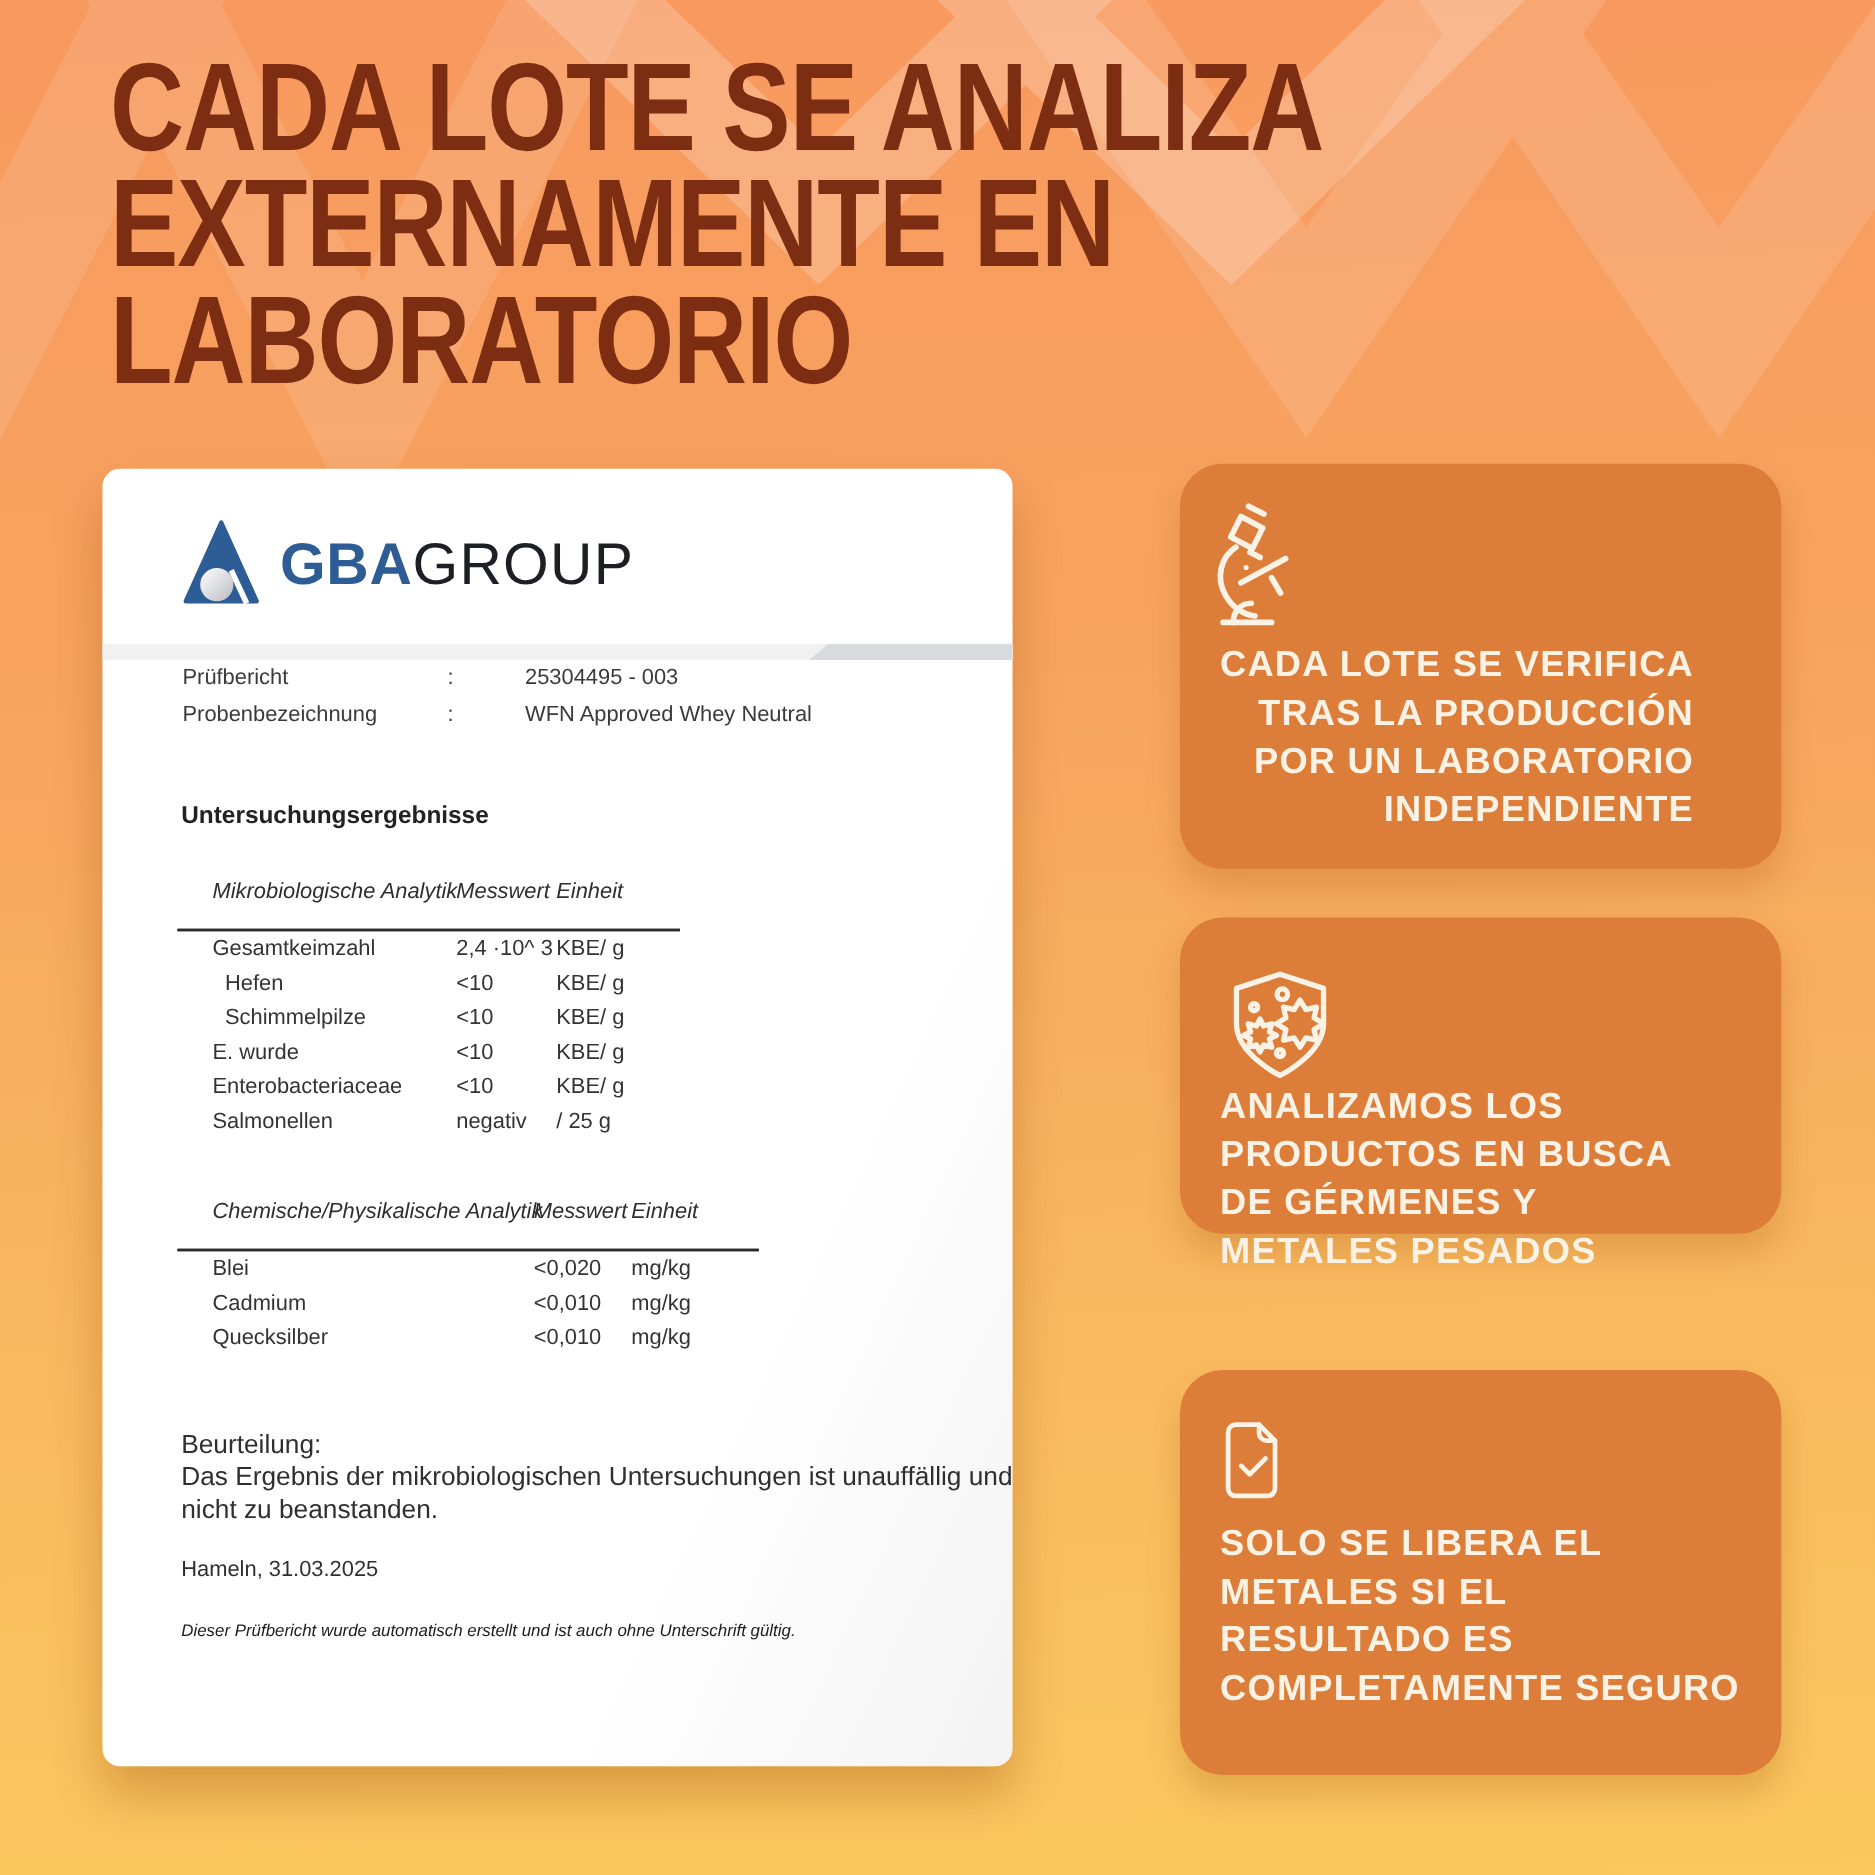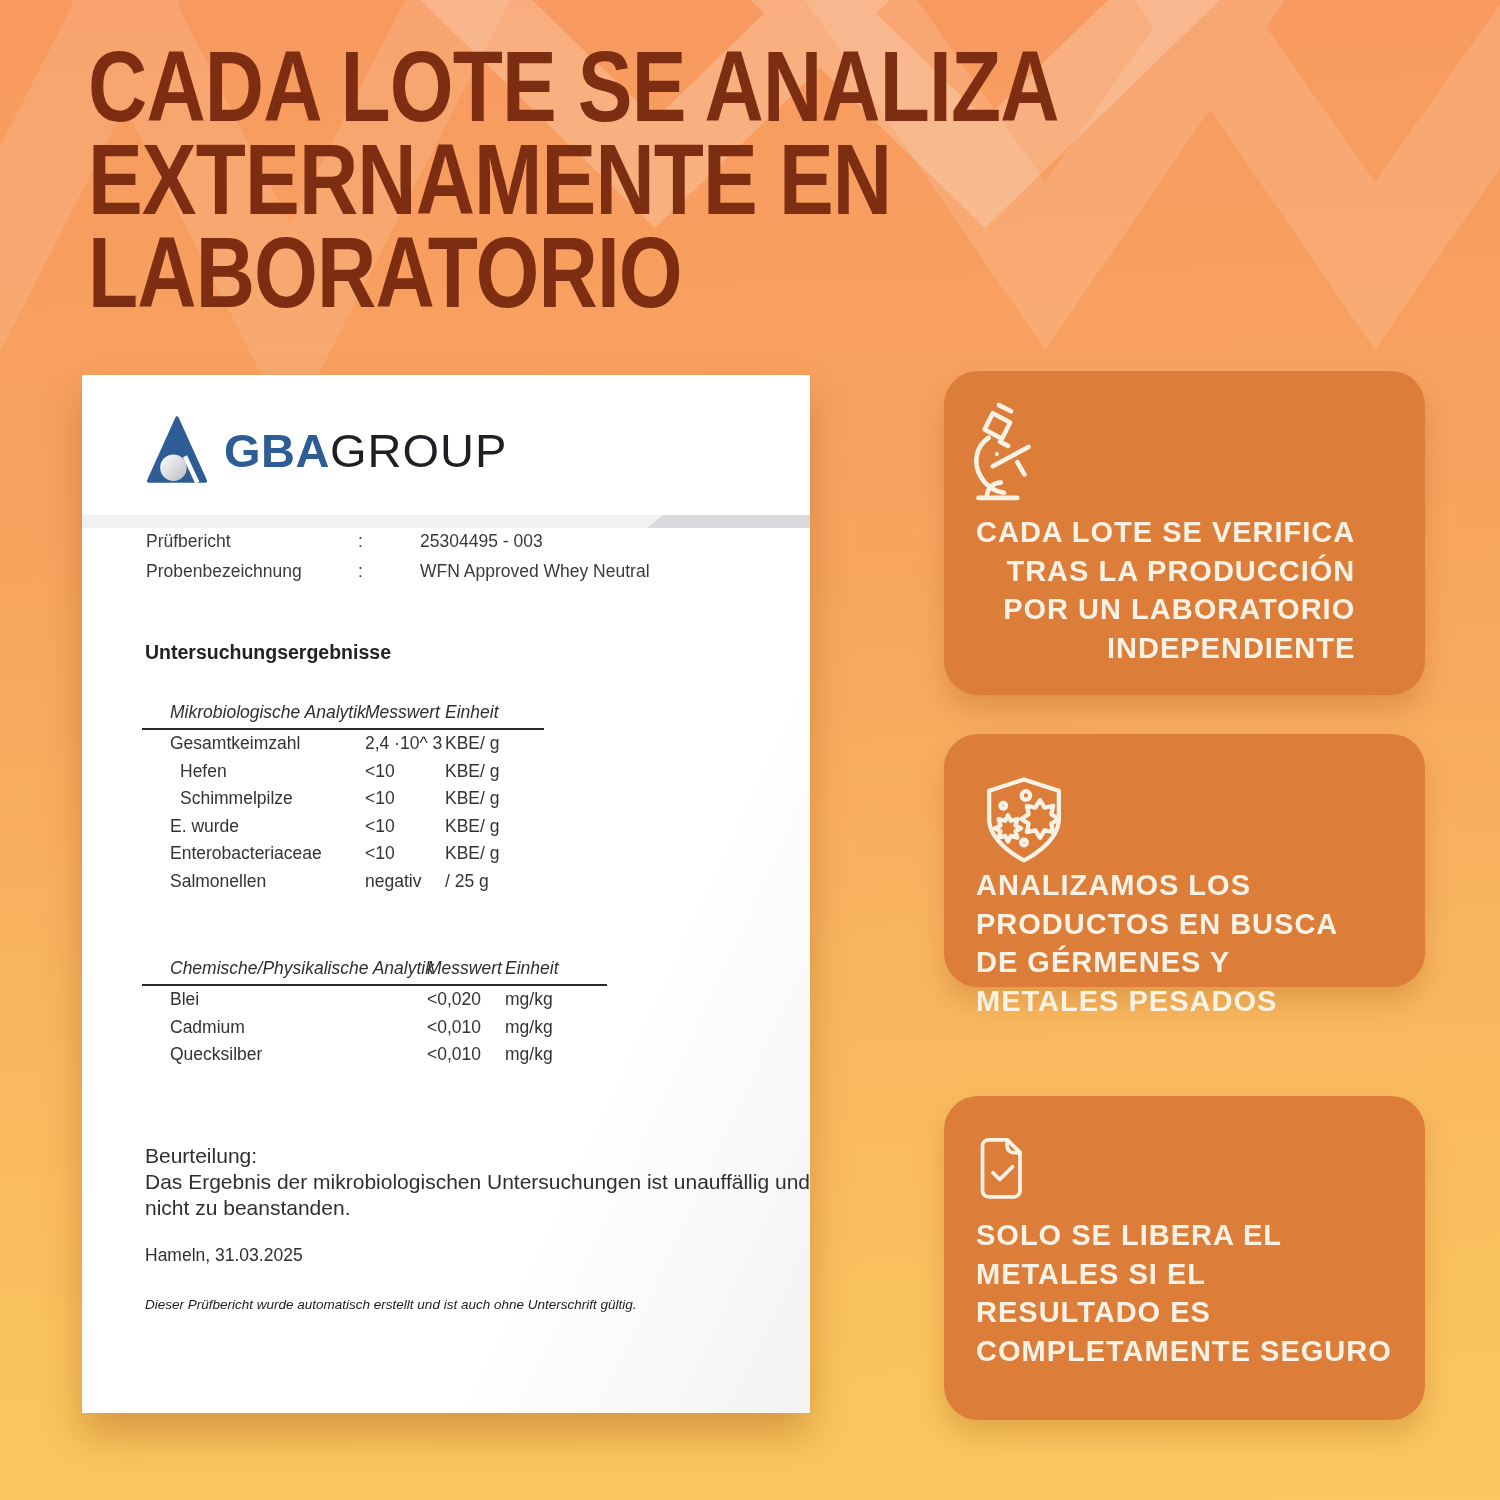--- a/index.html
+++ b/index.html
@@ -15,21 +15,21 @@
     position:absolute;left:88px;top:40px;margin:0;
     font-size:100px;line-height:93px;font-weight:bold;
     letter-spacing:-1px;color:#7D2D12;white-space:pre-line;
     transform:scaleX(.82);transform-origin:left top;
   }
 
   
   .doc{
     position:absolute;left:82px;top:375px;width:728px;height:1038px;
     background:linear-gradient(115deg,#ffffff 70%,#f3f3f4 100%);
-    border-radius:1px;box-shadow:0 22px 38px rgba(150,70,5,.33);
+    border-radius:14px;box-shadow:0 22px 38px rgba(150,70,5,.33);
     color:#333;
   }
   .logo-row{position:absolute;left:64px;top:40px;display:flex;align-items:center;gap:16px;}
   .logo-text{font-size:47px;letter-spacing:.5px;white-space:nowrap;}
   .logo-text .gba{font-weight:bold;color:#2E5D95;}
   .logo-text .group{font-weight:normal;color:#1d1f24;letter-spacing:1px;}
   .divider{position:absolute;left:0;top:140px;width:100%;height:13px;background:#f1f1f2;}
   .divider-accent{
     position:absolute;right:0;top:0;height:100%;width:163px;background:#d9dadd;
     clip-path:polygon(16px 0,100% 0,100% 100%,0 100%);
@@ -39,21 +39,21 @@
   .flabel{width:168px;}
   .fsep{width:18px;}
   .results-title{position:absolute;left:63px;top:266px;margin:0;font-size:19.5px;font-weight:bold;color:#222;}
   table.t{position:absolute;left:60px;border-collapse:collapse;font-size:17.5px;color:#333;table-layout:fixed;}
   .t1{top:326px;width:402px;}
   .t2{top:582px;width:465px;}
   .t1 col.c1{width:223px;}.t1 col.c2{width:80px;}
   .t2 col.c1{width:285px;}.t2 col.c2{width:78px;}
   table.t th{
     font-style:italic;font-weight:normal;text-align:left;color:#2e2e2e;
-    border-bottom:2px solid #2b2b2b;padding:0 0 5px 0;height:22px;white-space:nowrap;
+    border-bottom:2px solid #2b2b2b;padding:0 0 20px 0;height:22px;white-space:nowrap;
   }
   table.t th:first-child, table.t td:first-child{padding-left:28px;}
   table.t td{height:27.5px;padding:0;vertical-align:middle;white-space:nowrap;}
   td.indent{padding-left:38px !important;}
   .assessment{position:absolute;left:63px;top:768px;font-size:21px;line-height:26px;color:#2f2f2f;}
   .place-date{position:absolute;left:63px;top:870px;font-size:17.5px;color:#2f2f2f;}
   .fine-print{position:absolute;left:63px;top:922px;font-size:13.5px;font-style:italic;color:#1c1c1c;}
 
   
   .card{

